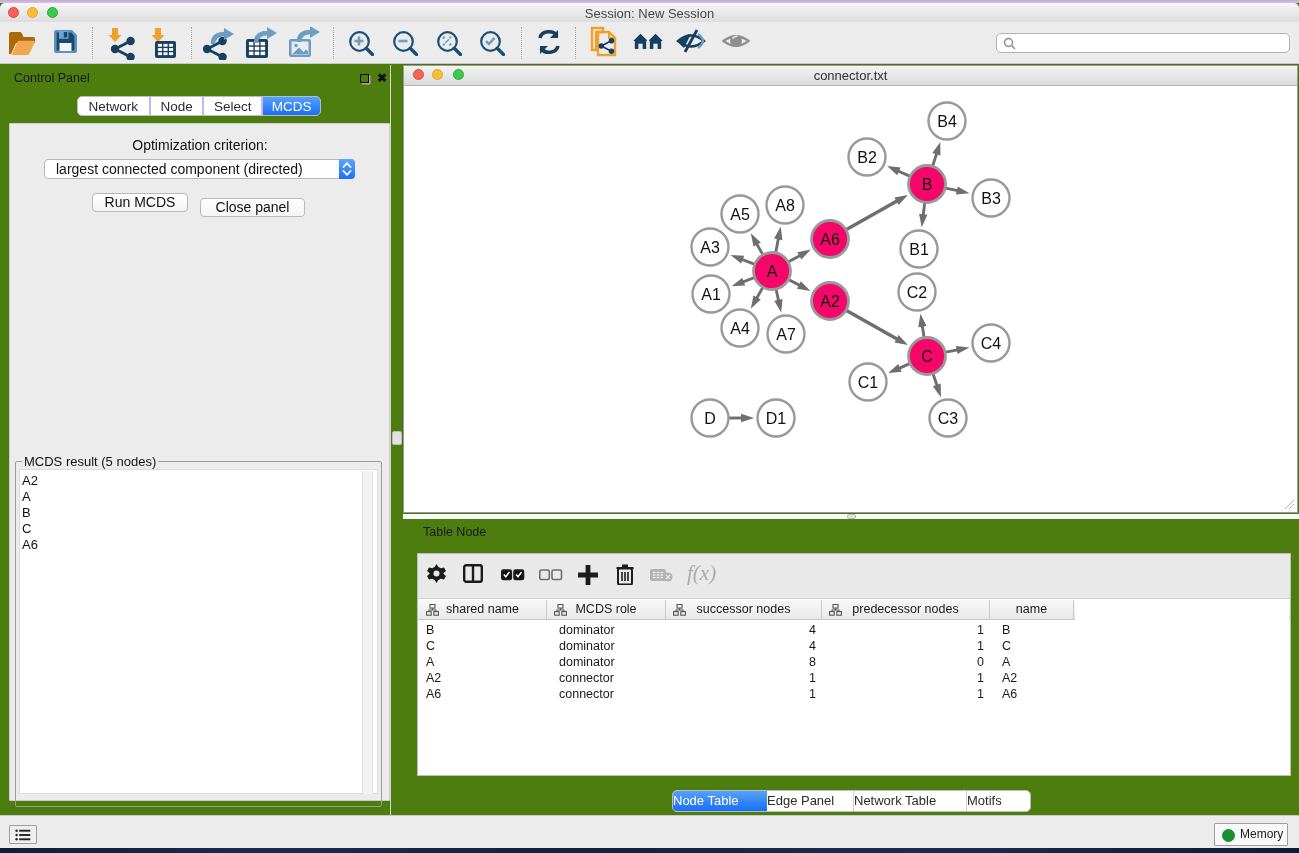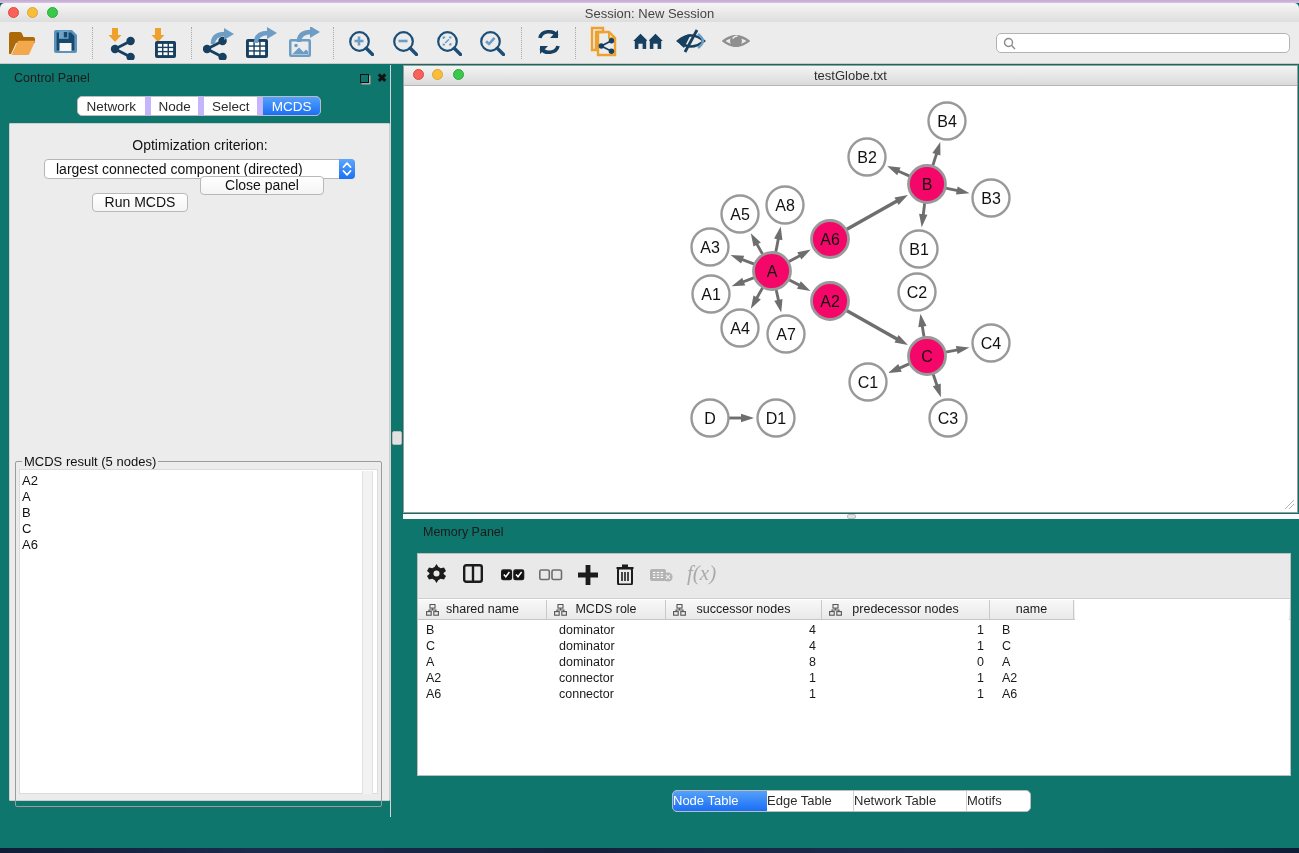--- a/index.html
+++ b/index.html
@@ -1,36 +1,36 @@
 <!DOCTYPE html>
 <html><head><meta charset="utf-8">
 <style>
 *{margin:0;padding:0;box-sizing:border-box}
 body{width:1299px;height:853px;font-family:"Liberation Sans",sans-serif;background:#16233f;overflow:hidden;position:relative}
-#app{position:absolute;left:0;top:0;width:1299px;height:848px;background:#0f766e;border-radius:5px 5px 0 0;overflow:hidden}
+#app{position:absolute;left:0;top:0;width:1299px;height:848px;background:#4d7c0f;border-radius:5px 5px 0 0;overflow:hidden}
 #desktop-top{position:absolute;left:0;top:0;width:1299px;height:3px;background:linear-gradient(#c3a8d2,#d7c3e3)}
 #desktop-bot{position:absolute;left:0;top:848px;width:1299px;height:5px;background:linear-gradient(90deg,#101d37,#1b2b4d 20%,#14213d 45%,#1d2c4e 70%,#0f1c36)}
 #titlebar{position:absolute;left:0;top:3px;width:1299px;height:21px;background:linear-gradient(#f6f6f6,#dcdcdc);border-bottom:1px solid #bcbcbc;border-radius:5px 5px 0 0}
 .tl{position:absolute;width:11px;height:11px;border-radius:50%;top:4px}
 #titlebar .t1{left:8px;background:#f9615a;border:1px solid #dd4b43}
 #titlebar .t2{left:27px;background:#f9bd37;border:1px solid #dba738}
 #titlebar .t3{left:47px;background:#3ac94c;border:1px solid #2fa83b}
 #apptitle{position:absolute;left:0;top:3px;width:100%;text-align:center;font-size:13px;color:#454545}
 #toolbar{position:absolute;left:0;top:22px;width:1299px;height:42px;background:#ececec;border-bottom:1px solid #c9c9c9}
 .tsep{position:absolute;top:5px;height:32px;width:0;border-left:1px dotted #a8a8a8}
 .ticon{position:absolute;top:4px}
 #searchbox{position:absolute;left:996px;top:11px;width:294px;height:20px;background:#fff;border:1px solid #b3b3b3;border-radius:5px}
 #searchbox svg{position:absolute;left:6px;top:3px}
 
 #cp-head{position:absolute;left:0;top:65px;width:390px;height:45px}
 .ph-title{font-size:12.5px;color:#1a1a1a}
 .ph-sq{position:absolute;width:9px;height:9px;border:1.5px solid #111;box-shadow:1.5px 1.5px 0 #aaa}
 .ph-x{position:absolute;font-size:12px;font-weight:bold;color:#111}
 #tabs{position:absolute;left:77px;top:96px;width:244px;height:20px;display:flex;border:1px solid #bcbcbc;border-radius:5px;background:#fff;overflow:hidden}
-#tabs div{font-size:13.5px;color:#2b2b2b;text-align:center;line-height:19px;border-right:6px solid #c4b5fd}
+#tabs div{font-size:13.5px;color:#2b2b2b;text-align:center;line-height:19px;border-right:2px solid #c4b5fd}
 #tabs div:last-child{border-right:none;background:linear-gradient(#55a1fa,#1a6ef5);color:#fff}
 #cp-panel{position:absolute;left:9px;top:123px;width:381px;height:678px;border:1px solid #cdcdcd;background:#ececec;border-radius:1px}
 #optlabel{position:absolute;left:9px;top:137px;width:382px;text-align:center;font-size:14px;color:#111}
 #selbox{position:absolute;left:44px;top:159px;width:311px;height:20px;background:#fff;border:1px solid #b6b6b6;border-radius:4px;font-size:14px;color:#111;line-height:18px;padding-left:11px}
 #selarr{position:absolute;left:339px;top:159px;width:16px;height:20px;background:linear-gradient(#5ca7fb,#1c70f4);border-radius:0 4px 4px 0}
 .btn{position:absolute;height:19px;background:linear-gradient(#ffffff,#f4f4f4);border:1px solid #b9b9b9;border-radius:4px;font-size:14px;color:#111;text-align:center;line-height:17px}
 #fieldset{position:absolute;left:15px;top:461px;width:367px;height:346px;border:1px solid #9c9c9c;border-radius:2px}
 #fs-legend{position:absolute;left:6px;top:-8px;background:#ececec;font-size:13px;color:#111;padding:0 2px}
 #fs-list{position:absolute;left:3px;top:7px;width:359px;height:325px;background:#fff;border:1px solid #dcdcdc}
 #fs-list div.it{font-size:13px;color:#111;padding-left:2px;height:16px;line-height:16px}
@@ -220,41 +220,41 @@
       <div style="width:57px">MCDS</div>
     </div>
 <div id="cp-panel"></div>
 <div id="optlabel">Optimization criterion:</div>
 <div id="selbox">largest connected component (directed)</div>
 <div id="selarr"><svg width="16" height="20" viewBox="0 0 16 20">
         <path d="M4.5 8 L8 4.2 L11.5 8" fill="none" stroke="#fff" stroke-width="1.8" stroke-linecap="round" stroke-linejoin="round"></path>
         <path d="M4.5 12 L8 15.8 L11.5 12" fill="none" stroke="#fff" stroke-width="1.8" stroke-linecap="round" stroke-linejoin="round"></path>
       </svg></div>
 <div class="btn" style="left:92px;top:193px;width:96px">Run MCDS</div>
-<div class="btn" style="left:200px;top:176px;width:124px">Close panel</div>
+<div class="btn" style="left:200px;top:198px;width:105px">Close panel</div>
 <div id="fieldset">
       <span id="fs-legend">MCDS result (5 nodes)</span>
 <div id="fs-list">
         <div class="it" style="margin-top:3px">A2</div>
         <div class="it">A</div>
         <div class="it">B</div>
         <div class="it">C</div>
         <div class="it">A6</div>
         <div id="fs-scroll"></div>
       </div>
     </div>
 <div id="vsplit"></div>
 <div class="grip" style="left:392px;top:431px"></div>
 
 <div id="netwin">
 <div id="nw-title">
         <div class="tl t1"></div>
         <div class="tl t2"></div>
         <div class="tl t3"></div>
-        <div id="nwtitle">testGlobe.txt</div>
+        <div id="nwtitle">connector.txt</div>
       </div>
 <svg width="893" height="423" style="position:absolute;left:0;top:21px" font-family="Liberation Sans, sans-serif">
 <line x1="350.2" y1="190.7" x2="338.8" y2="195.0" stroke="#6e6e6e" stroke-width="2.9"></line>
 <polygon points="327.6,199.2 338.3,190.7 341.2,198.6" fill="#6e6e6e"></polygon>
 <line x1="350.3" y1="177.1" x2="337.7" y2="172.3" stroke="#6e6e6e" stroke-width="2.9"></line>
 <polygon points="326.5,167.9 340.2,168.7 337.1,176.6" fill="#6e6e6e"></polygon>
 <line x1="358.7" y1="167.4" x2="352.6" y2="156.6" stroke="#6e6e6e" stroke-width="2.9"></line>
 <polygon points="346.8,146.2 356.8,155.5 349.5,159.6" fill="#6e6e6e"></polygon>
 <line x1="371.7" y1="165.4" x2="374.4" y2="151.4" stroke="#6e6e6e" stroke-width="2.9"></line>
 <polygon points="376.7,139.6 378.4,153.2 370.1,151.5" fill="#6e6e6e"></polygon>
@@ -333,21 +333,21 @@
 </svg>
 <svg width="12" height="12" style="position:absolute;right:2px;bottom:2px">
         <line x1="2" y1="11" x2="11" y2="2" stroke="#b5b5b5" stroke-width="1"></line>
         <line x1="6" y1="11" x2="11" y2="6" stroke="#b5b5b5" stroke-width="1"></line>
       </svg>
 </div>
 <div style="position:absolute;left:403px;top:514px;width:896px;height:5px;background:#fafafa"></div>
 <div class="grip" style="left:847px;top:514px;width:9px;height:5px"></div>
 
 <div id="tp-head">
-      <span class="ph-title" style="position:absolute;left:20px;top:8px">Memory Panel</span>
+      <span class="ph-title" style="position:absolute;left:20px;top:8px">Table Node</span>
 </div>
 <div id="tp-box">
 <div id="thead">
 <div class="hc" style="left:1px;width:128px"><svg class="hic" width="13" height="12" viewBox="0 0 13 12">
             <rect x="4" y="0.5" width="5" height="3.6" fill="none" stroke="#555" stroke-width="1.1"></rect>
             <rect x="0.6" y="7.6" width="4.6" height="3.6" fill="none" stroke="#555" stroke-width="1.1"></rect>
             <rect x="7.8" y="7.6" width="4.6" height="3.6" fill="none" stroke="#555" stroke-width="1.1"></rect>
             <path d="M6.5 4.2 L6.5 6 M3 7.6 L3 6 L10 6 L10 7.6" fill="none" stroke="#555" stroke-width="1.1"></path>
           </svg>shared name</div>
 <div class="hc" style="left:129px;width:119px"><svg class="hic" width="13" height="12" viewBox="0 0 13 12">
@@ -448,17 +448,28 @@
 <div class="trow" style="top:132px">
         <span style="left:8px">A6</span>
         <span style="left:141px">connector</span>
         <span style="right:474px">1</span>
         <span style="right:306px">1</span>
         <span style="left:584px">A6</span>
       </div>
 </div>
 <div id="btabs">
       <div style="width:94px">Node Table</div>
-      <div style="width:87px">Edge Table</div>
+      <div style="width:87px">Edge Panel</div>
       <div style="width:113px">Network Table</div>
       <div style="width:63px">Motifs</div>
     </div>
+<div id="statusbar">
+<div id="listbtn"><svg width="16" height="12" viewBox="0 0 18 14" style="margin:2.5px 0 0 5px">
+          <circle cx="1.5" cy="2" r="1.4" fill="#222"></circle>
+          <circle cx="1.5" cy="7" r="1.4" fill="#222"></circle>
+          <circle cx="1.5" cy="12" r="1.4" fill="#222"></circle>
+          <rect x="4.5" y="0.9" width="13" height="2.2" fill="#222"></rect>
+          <rect x="4.5" y="5.9" width="13" height="2.2" fill="#222"></rect>
+          <rect x="4.5" y="10.9" width="13" height="2.2" fill="#222"></rect>
+        </svg></div>
+<div id="memb"><i></i>Memory</div>
+</div>
 </div>
 <div id="desktop-top"></div>
 </body></html>

